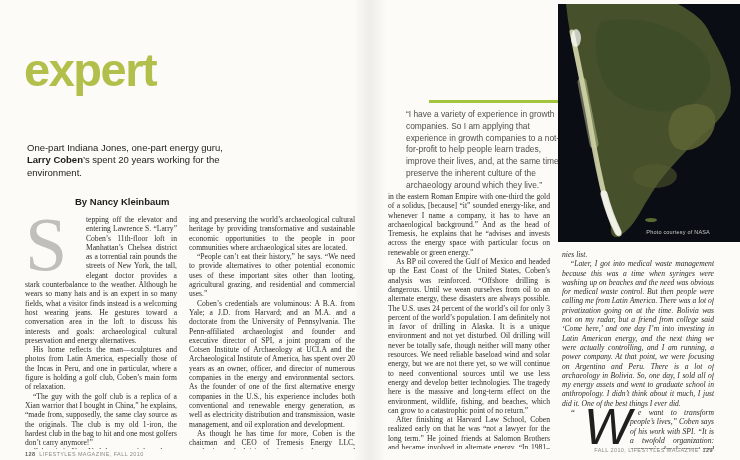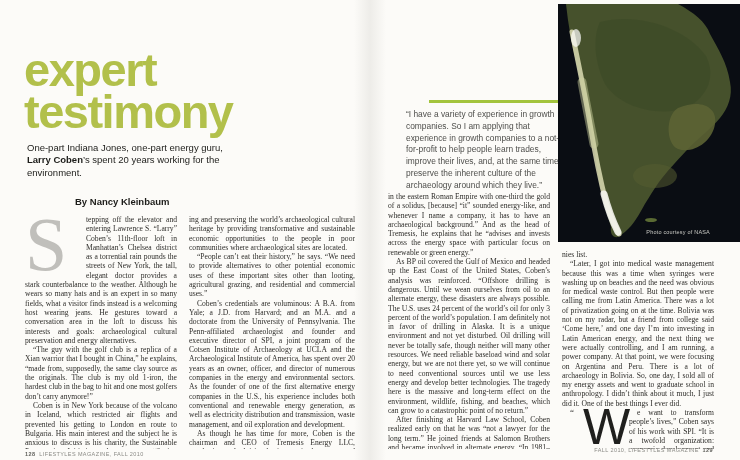--- a/index.html
+++ b/index.html
@@ -17,21 +17,21 @@
   .dek strong{font-weight:bold;}
   .byline{position:absolute;left:27px;top:186px;font-family:"Liberation Sans",sans-serif;
           font-size:9.5px;font-weight:bold;color:#1d1d1a;padding-left:48px;}
   
   .col{position:absolute;font-size:7.6px;line-height:9.3px;text-align:justify;color:#2d2c29;overflow:hidden;}
   .col p{margin:0;}
   .col p + p{text-indent:8px;}
   .col-1{left:25px;top:215px;width:152px;height:234px;}
   .col-2{left:189px;top:215px;width:166px;height:234px;}
   .col-3{left:388px;top:192px;width:162px;height:257px;}
-  .col-4{left:562px;top:250px;width:152px;height:199px;}
+  .col-4{left:562px;top:250px;width:152px;height:199px;font-style:italic;}
   .dc-s{float:left;width:58px;font-size:76px;line-height:57px;color:#c0bfbb;margin:1px 3px 0 0;
         font-family:"Liberation Serif",serif;}
   .dc-w{float:left;width:52px;font-size:50px;line-height:37px;color:#1f1f1d;margin:1px 2px 0 0;
         font-family:"Liberation Sans",sans-serif;letter-spacing:-3px;}
   .wq{float:left;font-size:9px;color:#1f1f1d;margin-right:1px;}
   .sp-w{margin-top:1px;}
   
   .pullquote{position:absolute;left:406px;top:100px;width:163px;text-align:left;
              font-family:"Liberation Sans",sans-serif;font-size:8.4px;line-height:11.8px;color:#4f4f4c;}
   .pq-rule{height:3px;width:140px;margin:0 0 6px auto;background:#a3c43d;}
@@ -47,29 +47,29 @@
   .footer-left{left:25px;top:451px;}
   .footer-right{right:27px;top:447px;text-align:right;}
 </style>
 </head>
 <body>
 
 <div class="spread">
 
   <div class="headline">
     <div>expert</div>
-    <div>testimony</div>
   </div>
 
   <p class="dek"><span>One-part Indiana Jones, one-part energy guru, </span><strong>Larry Coben</strong><span>’s spent 20 years working for the environment.</span></p>
 
   <p class="byline">By Nancy Kleinbaum</p>
 
   <div class="col col-1">
     <p><span class="dc-s">S</span><span>tepping off the elevator and entering Lawrence S. “Larry” Coben’s 11th-floor loft in Manhattan’s Chelsea district as a torrential rain pounds the streets of New York, the tall, elegant doctor provides a stark counterbalance to the weather. Although he wears so many hats and is an expert in so many fields, what a visitor finds instead is a welcoming host wearing jeans. He gestures toward a conversation area in the loft to discuss his interests and goals: archaeological cultural preservation and energy alternatives.</span></p>
+    <p>His home reflects the man—sculptures and photos from Latin America, especially those of the Incas in Peru, and one in particular, where a figure is holding a golf club, Coben’s main form of relaxation.</p>
     <p>“The guy with the golf club is a replica of a Xian warrior that I bought in China,” he explains, “made from, supposedly, the same clay source as the originals. The club is my old 1-iron, the hardest club in the bag to hit and one most golfers don’t carry anymore!”</p>
     <p>Coben is in New York because of the volcano in Iceland, which restricted air flights and prevented his getting to London en route to Bulgaria. His main interest and the subject he is anxious to discuss is his charity, the Sustainable Preservation Initiative, whose mantra, “Saving Sites by Transforming Lives,” reflects his personal goal of sav-</p>
   </div>
 
   <div class="col col-2">
     <p>ing and preserving the world’s archaeological cultural heritage by providing transformative and sustainable economic opportunities to the people in poor communities where archaeological sites are located.</p>
     <p>“People can’t eat their history,” he says. “We need to provide alternatives to other potential economic uses of these important sites other than looting, agricultural grazing, and residential and commercial uses.”</p>
     <p>Coben’s credentials are voluminous: A B.A. from Yale; a J.D. from Harvard; and an M.A. and a doctorate from the University of Pennsylvania. The Penn-affiliated archaeologist and founder and executive director of SPI, a joint program of the Cotsen Institute of Archaeology at UCLA and the Archaeological Institute of America, has spent over 20 years as an owner, officer, and director of numerous companies in the energy and environmental sectors. As the founder of one of the first alternative energy companies in the U.S., his experience includes both conventional and renewable energy generation, as well as electricity distribution and transmission, waste management, and oil exploration and development.</p>
     <p>As though he has time for more, Coben is the chairman and CEO of Tremesis Energy LLC, purchasing and advising businesses in the energy and environmental sectors on renewable energy and the carbon emission space. He points out that he chose the name tremesis, a Roman coin</p>
   </div>

